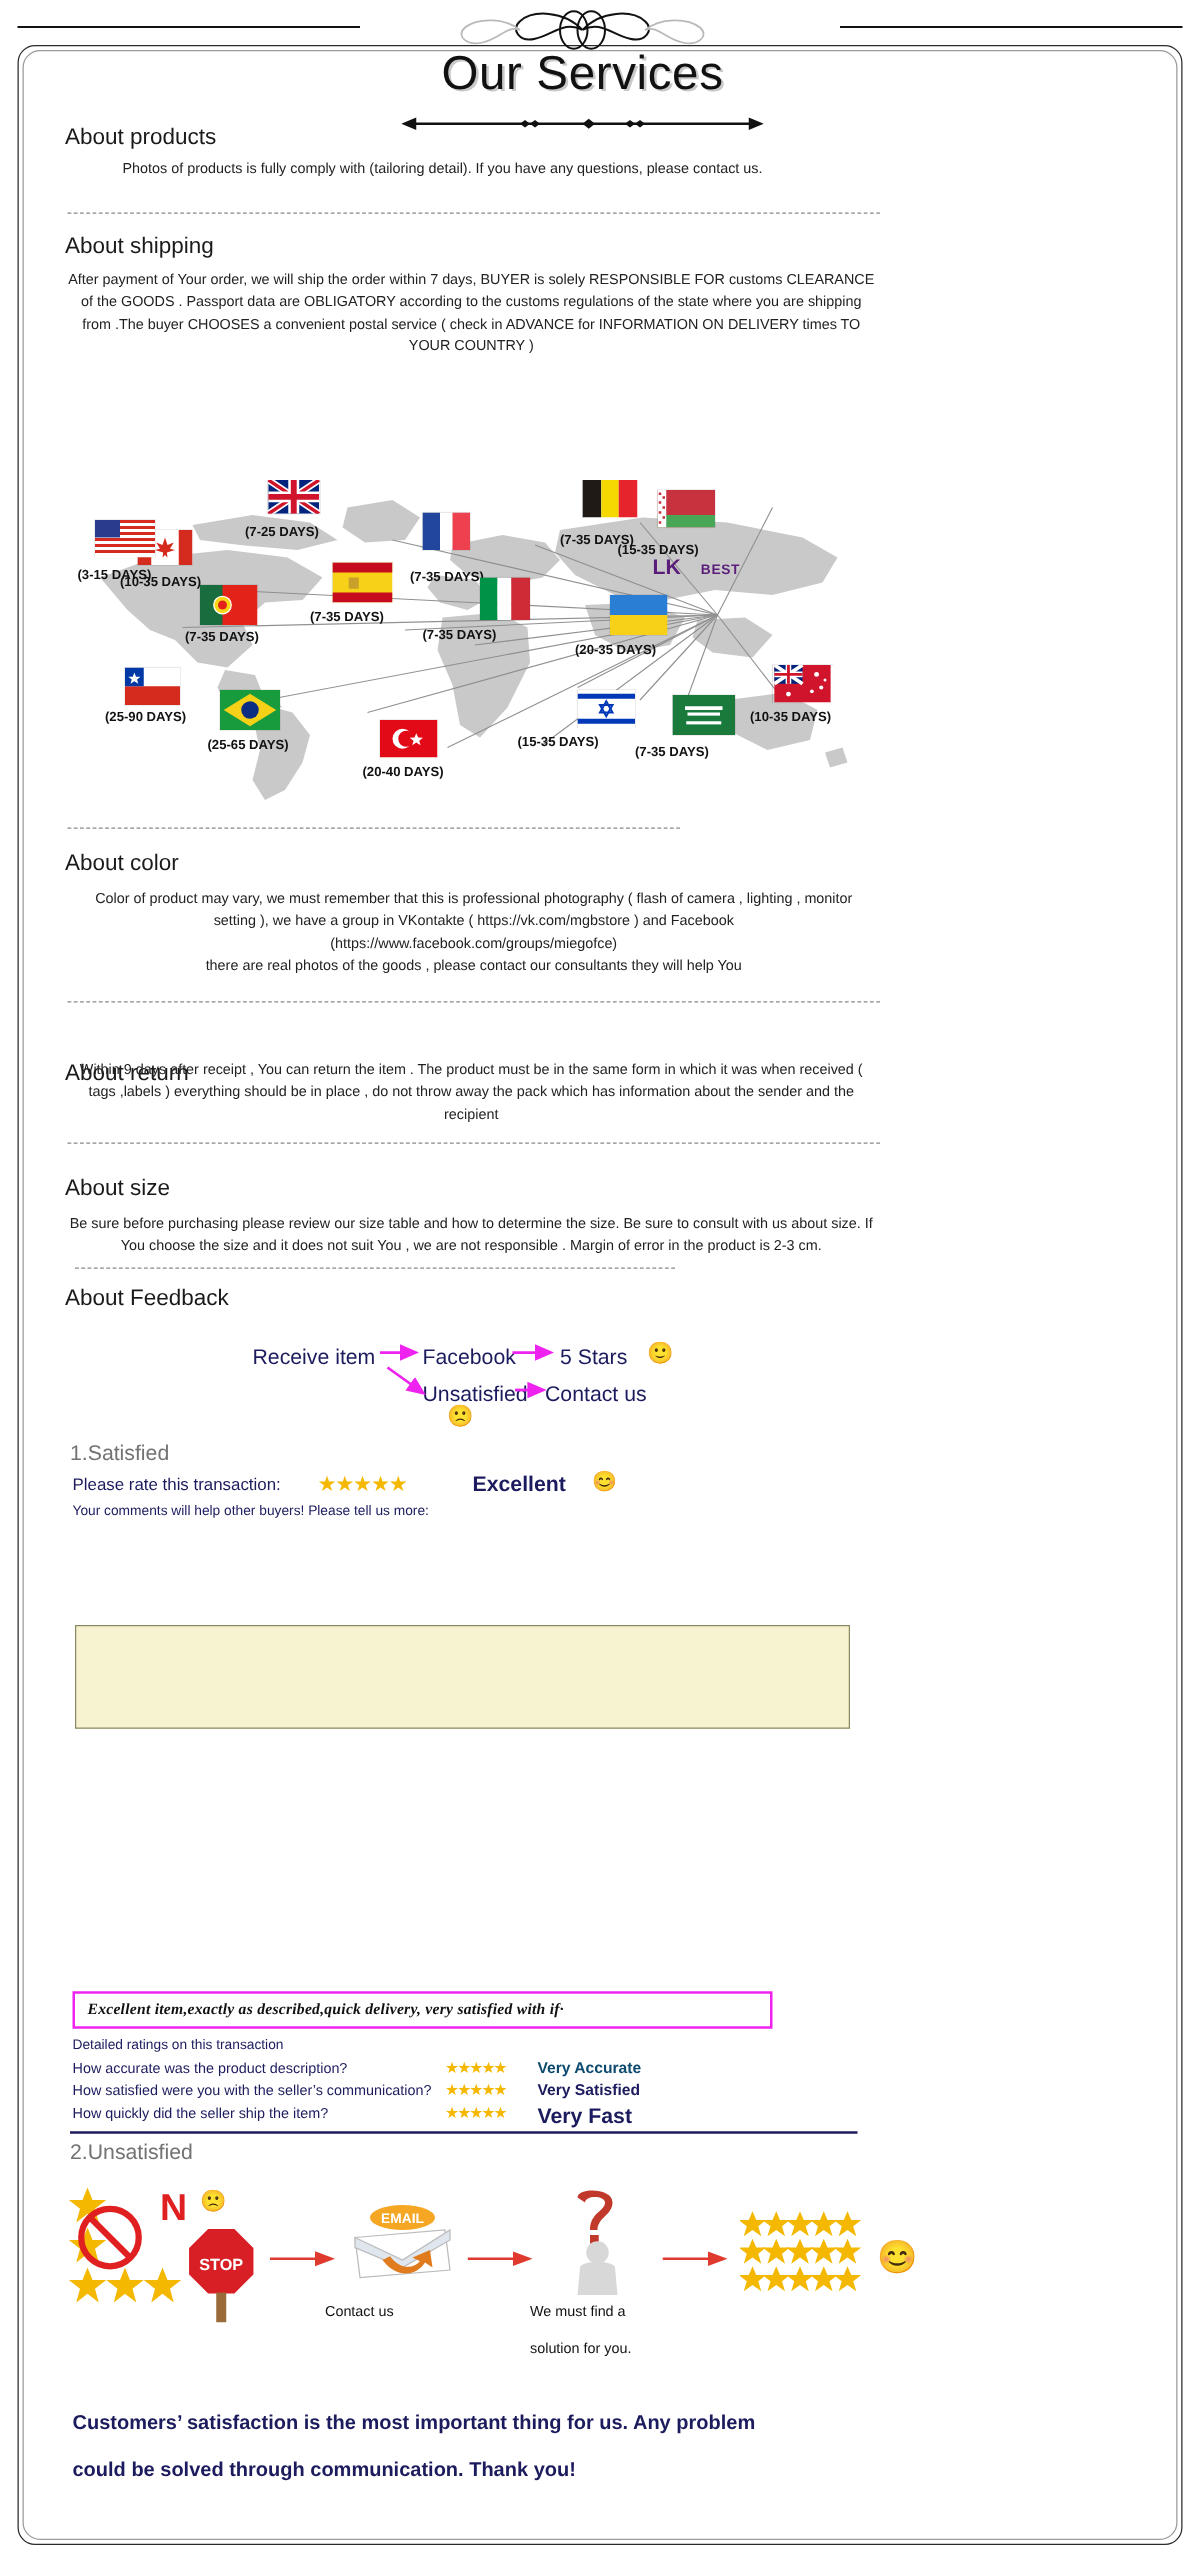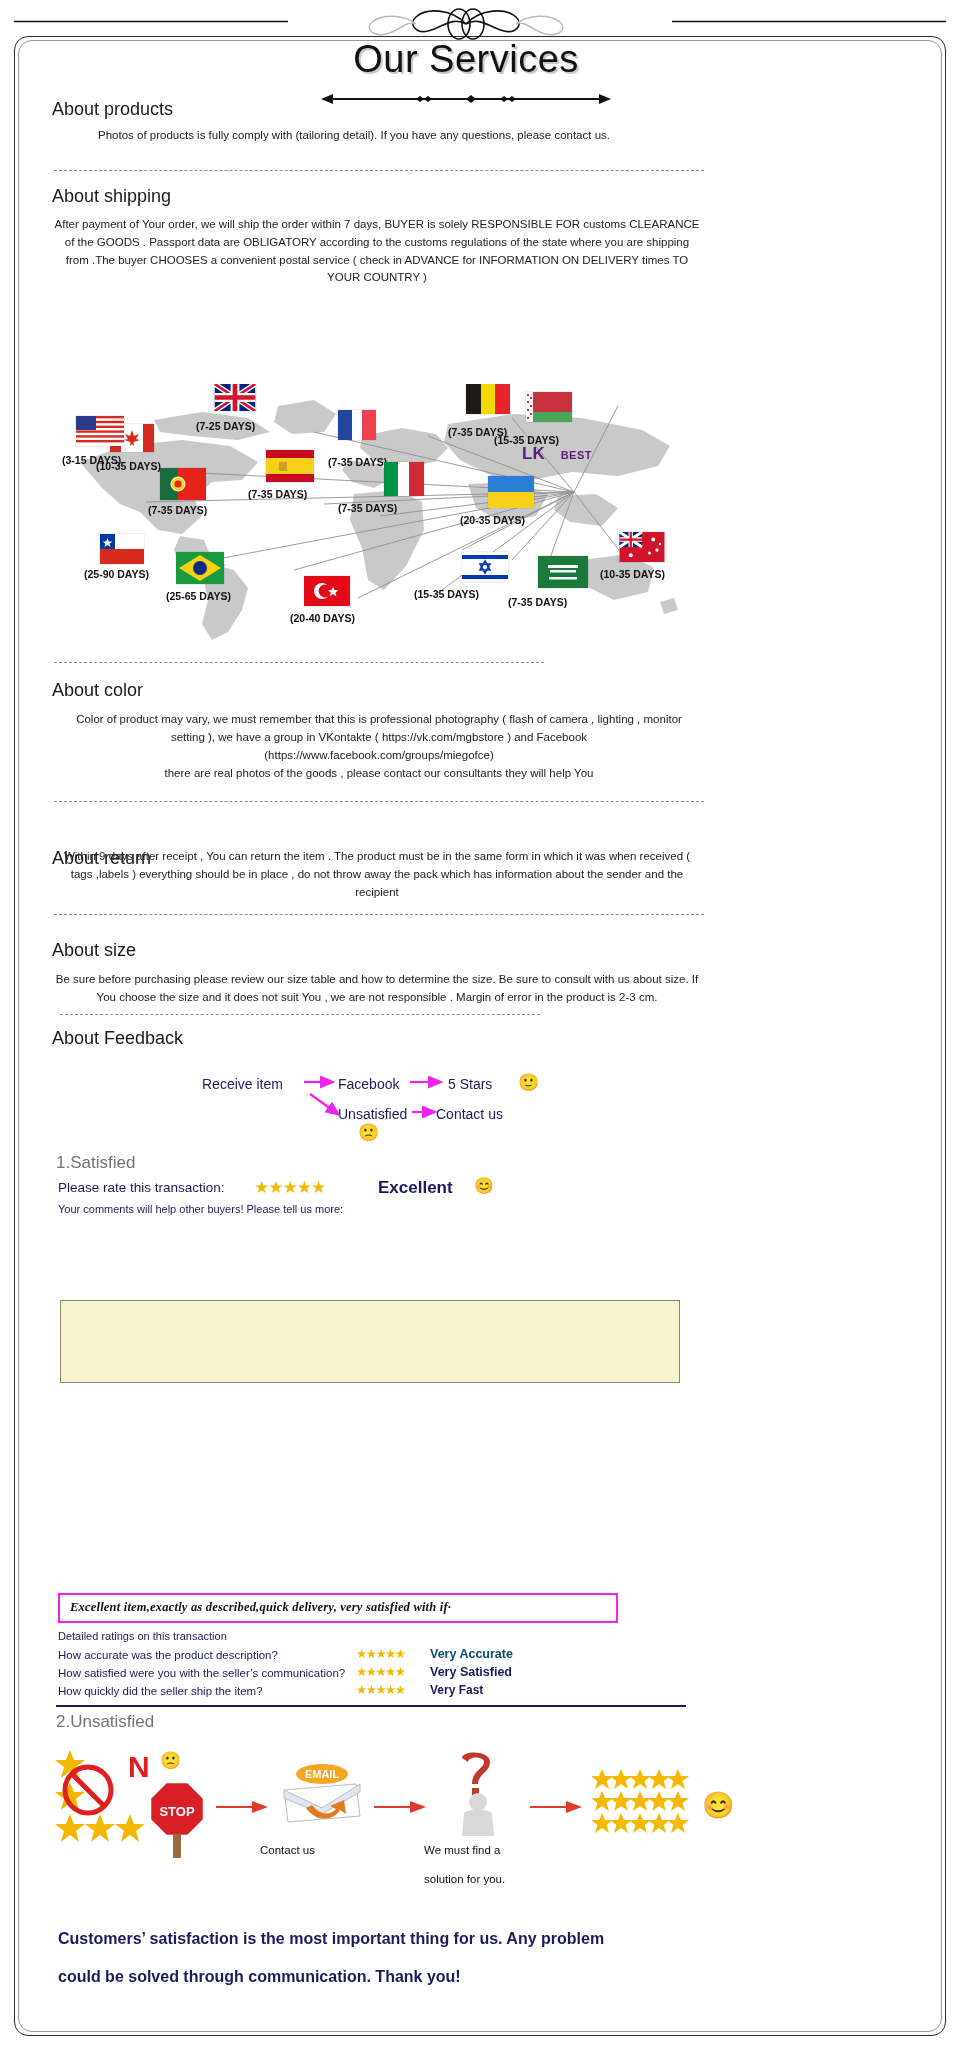--- a/index.html
+++ b/index.html
@@ -90,21 +90,21 @@
   .fb-box {
     position: absolute;
     left: 60px; top: 1300px;
     width: 620px; height: 83px;
     background: #f7f3d0;
     border: 1.5px solid #8a8a62;
   }
   .fb-text {
     position: absolute;
     font-family: "Liberation Sans", sans-serif;
-    font-size: 14px;
+    font-size: 17px;
     color: #1b1b5e;
     white-space: nowrap;
   }
   .emoji { position: absolute; font-size: 17px; line-height: 1; }
 
   
   .hd-num {
     position: absolute;
     font-size: 17px; color: #737373; font-weight: 400;
     font-family: Liberation Sans, sans-serif;
@@ -460,21 +460,21 @@
 <div class="small-line" style="left:58px;top:1649px;font-size:11.5px">How accurate was the product description?</div>
 <div class="abs stars-sm" style="left:356px;top:1646px">★★★★★</div>
 <div class="abs" style="left:430px;top:1647px;font-size:12.5px;font-weight:bold;color:#0c4a6e;font-family:'Liberation Sans',sans-serif">Very Accurate</div>
 
 <div class="small-line" style="left:58px;top:1667px;font-size:11.5px">How satisfied were you with the seller’s communication?</div>
 <div class="abs stars-sm" style="left:356px;top:1664px">★★★★★</div>
 <div class="abs" style="left:430px;top:1665px;font-size:12.5px;font-weight:bold;color:#1b1b5e;font-family:'Liberation Sans',sans-serif">Very Satisfied</div>
 
 <div class="small-line" style="left:58px;top:1685px;font-size:11.5px">How quickly did the seller ship the item?</div>
 <div class="abs stars-sm" style="left:356px;top:1682px">★★★★★</div>
-<div class="abs" style="left:430px;top:1683px;font-size:12px;font-weight:bold;color:#1b1b5e;font-family:'Liberation Sans',sans-serif">Very Fast</div>
+<div class="abs" style="left:430px;top:1683px;font-size:17px;font-weight:bold;color:#1b1b5e;font-family:'Liberation Sans',sans-serif">Very Fast</div>
 
 <div class="rule-navy" style="left:56px;top:1705px;width:630px"></div>
 
 <div class="hd-num" style="left:56px;top:1712px">2.Unsatisfied</div>
 
 <svg class="abs" style="left:48px;top:1748px" width="120" height="100" viewBox="0 0 120 100">
   <g fill="#f5b800">
     <path d="M22 2 L26 12 L37 12 L28 19 L31 30 L22 23 L13 30 L16 19 L7 12 L18 12 Z"></path>
     <path d="M22 34 L26 44 L37 44 L28 51 L31 62 L22 55 L13 62 L16 51 L7 44 L18 44 Z"></path>
     <path d="M22 66 L26 76 L37 76 L28 83 L31 94 L22 87 L13 94 L16 83 L7 76 L18 76 Z"></path>

